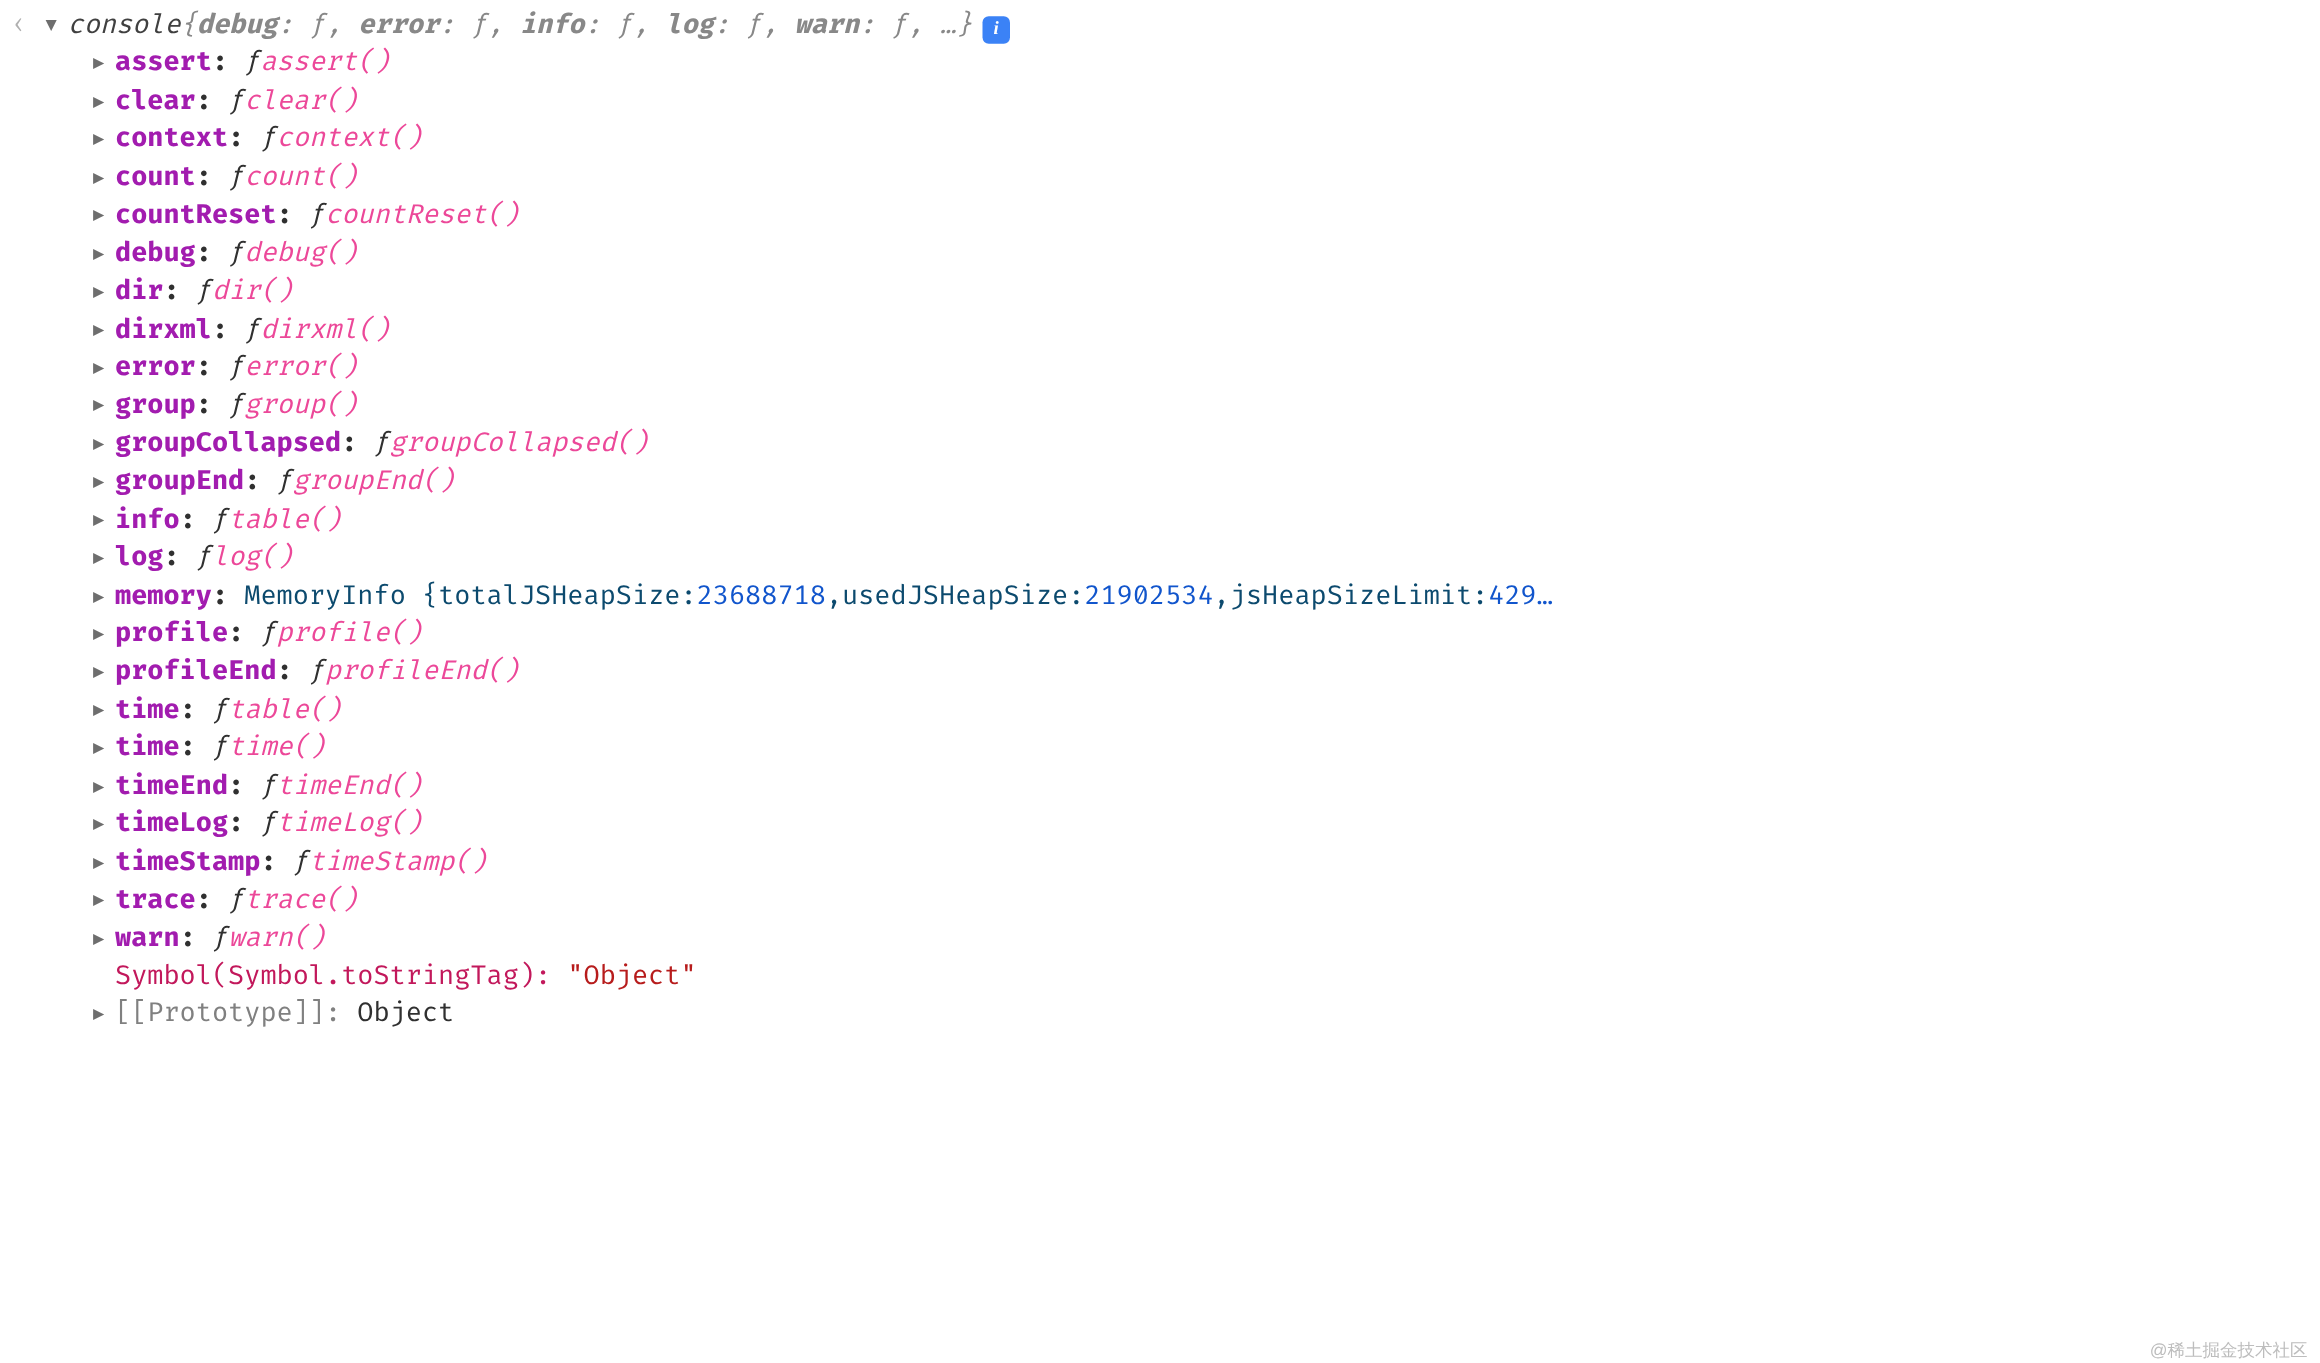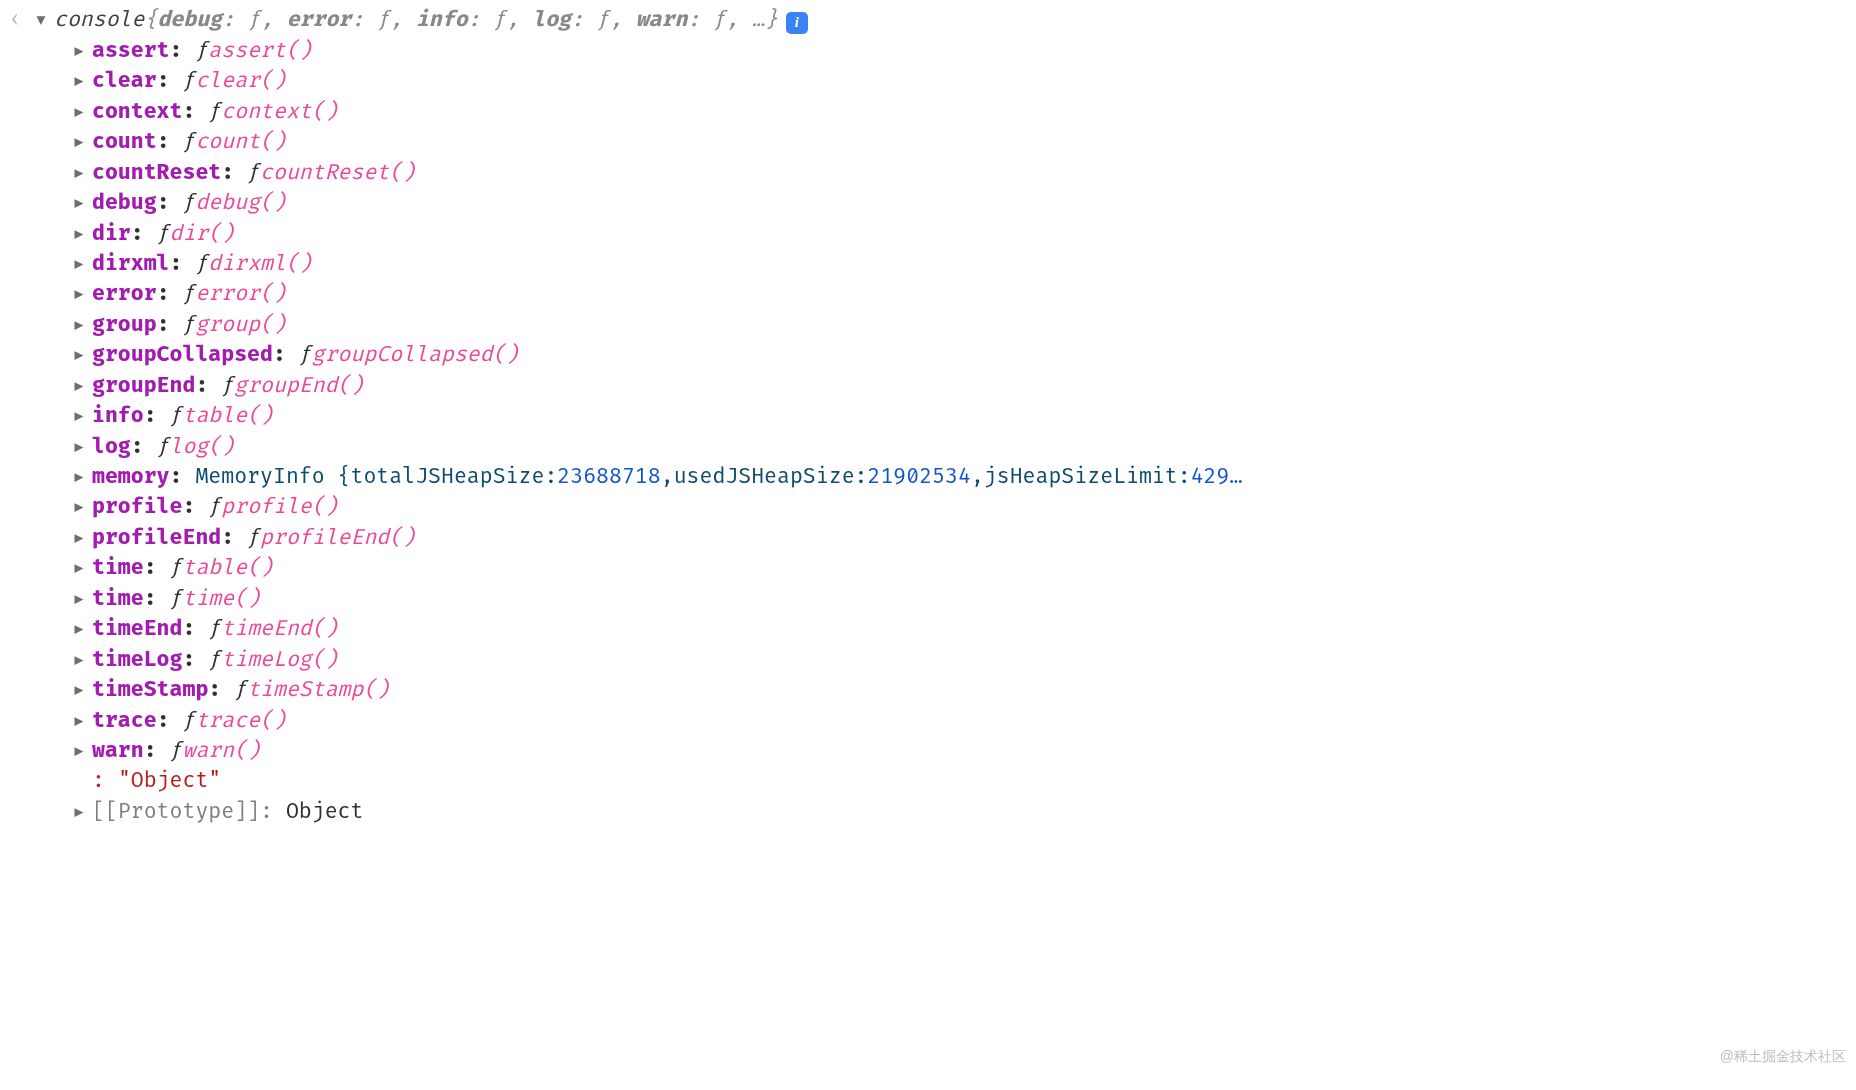--- a/index.html
+++ b/index.html
@@ -61,21 +61,21 @@
     font-size: 15px;
     font-weight: 700;
     font-style: italic;
     margin-left: 8px;
     position: relative;
     top: 1px;
   }
   .watermark {
     position: fixed;
     right: 10px;
-    bottom: 24px;
+    bottom: 0;
     font-family: -apple-system, "PingFang SC", sans-serif;
     font-size: 14px;
     color: #bdbdbd;
   }
 </style>
 </head>
 <body>
 
 <div class="row toprow">
   <span class="chev">‹</span>
@@ -266,20 +266,21 @@
       <span class="tri">▶</span>
       <span><span class="prop">warn</span><span class="colon">:</span></span>
       <span>&nbsp;</span>
       <span class="f-sym">ƒ </span>
       <span class="val-fn">warn()</span>
     </div>
   </div>
 
 <div class="row childrow">
   <span class="tri">&nbsp;</span>
+  <span class="sym-pink">Symbol(Symbol.toStringTag)</span>
     <span class="sym-pink">:</span>
   <span>&nbsp;</span>
   <span class="val-str">"Object"</span>
 </div>
 
 <div class="row childrow">
   <span class="tri">▶</span>
   <span class="dim">[[Prototype]]</span>
     <span class="dim">:</span>
   <span>&nbsp;</span>

